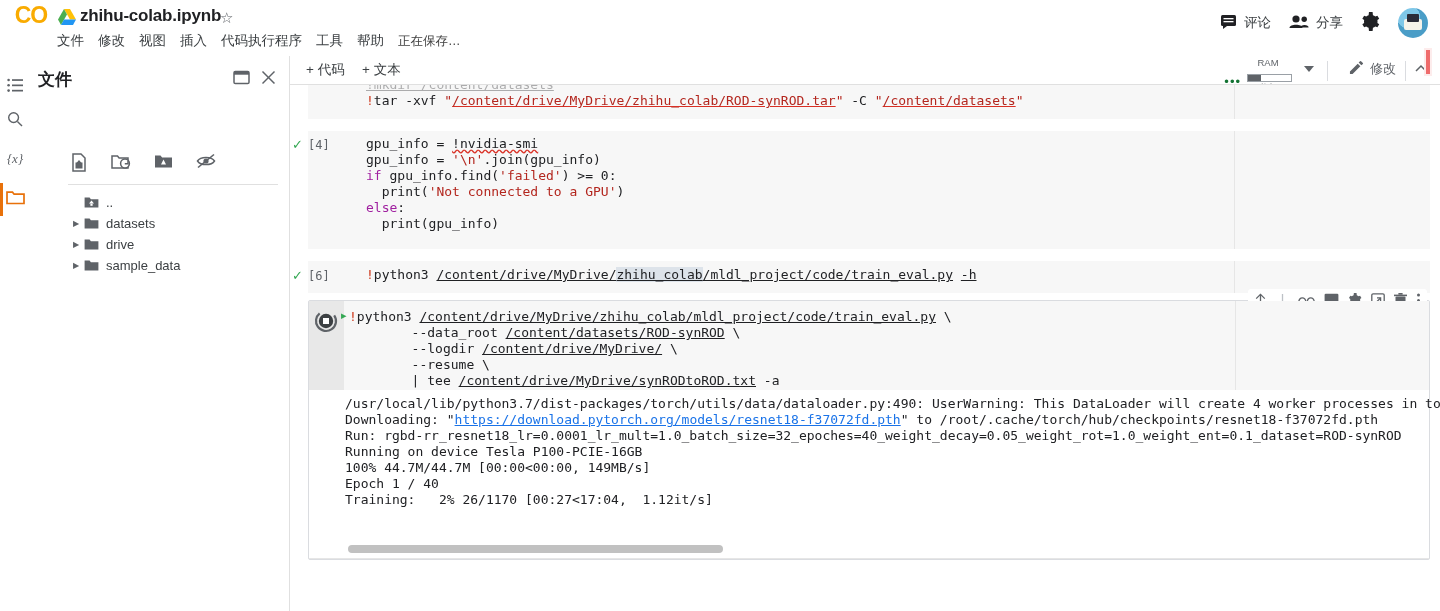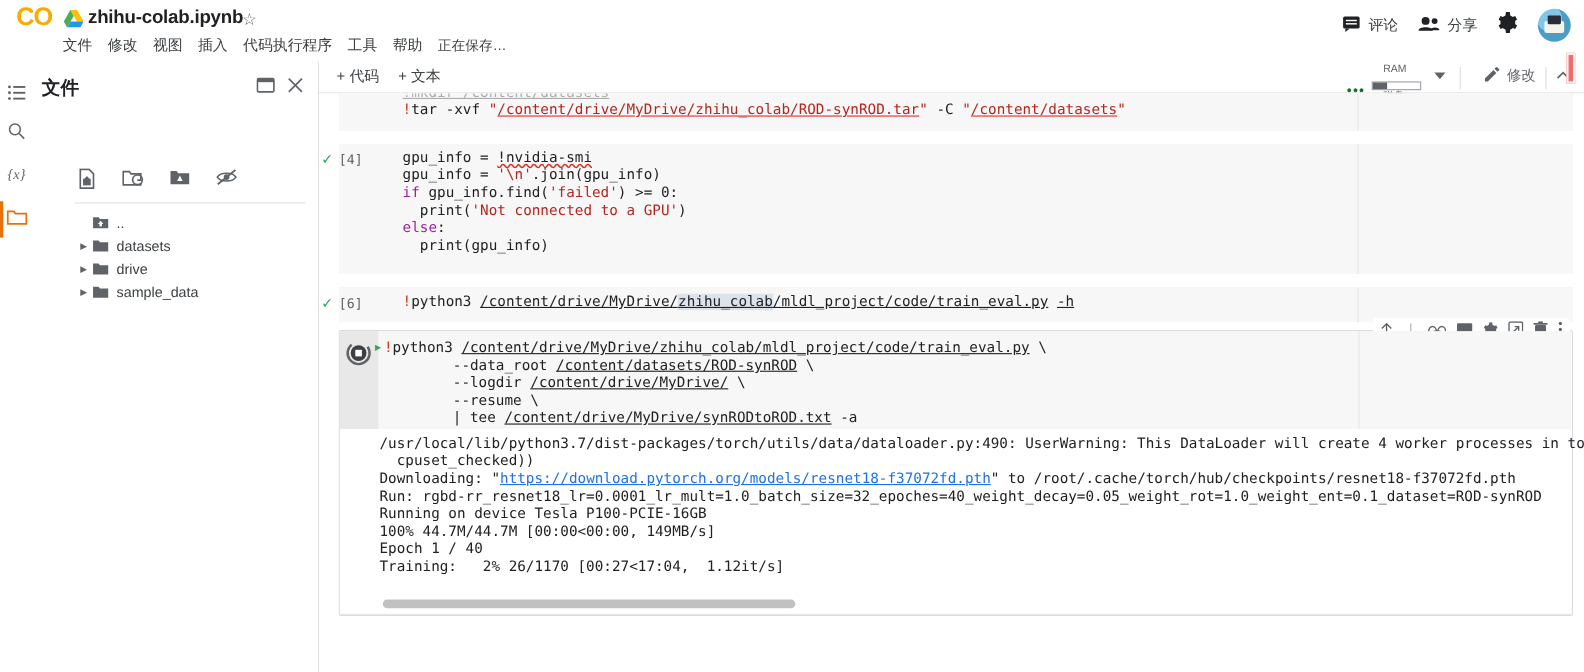--- a/index.html
+++ b/index.html
@@ -425,21 +425,20 @@
             <rect x="9" y="9" width="6" height="6" fill="#fff"></rect>
           </svg>
         </div>
         <div style="position:absolute;left:32px;top:8px;color:#34A853;font-size:11px;">▸</div>
         <div class="vrule" style="left:926px;top:0;height:89px;"></div>
         <div class="cellmono" id="active-lines" style="position:absolute;left:40px;top:8px;white-space:pre;"><div><span class="k-bang">!</span><span class="k-plain">python3 </span><span class="k-plain u-black">/content/drive/MyDrive/zhihu_colab/mldl_project/code/train_eval.py</span><span class="k-plain"> \</span></div><div><span class="k-plain">        --data_root </span><span class="k-plain u-black">/content/datasets/ROD-synROD</span><span class="k-plain"> \</span></div><div><span class="k-plain">        --logdir </span><span class="k-plain u-black">/content/drive/MyDrive/</span><span class="k-plain"> \</span></div><div><span class="k-plain">        --resume \</span></div><div><span class="k-plain">        | tee </span><span class="k-plain u-black">/content/drive/MyDrive/synRODtoROD.txt</span><span class="k-plain"> -a</span></div></div>
       </div>
 
       <div class="out-area cellmono" id="out-lines">
           <div class="out-line">/usr/local/lib/python3.7/dist-packages/torch/utils/data/dataloader.py:490: UserWarning: This DataLoader will create 4 worker processes in total. Our</div>
-          <div class="out-line">  cpuset_checked))</div>
           <div class="out-line">Downloading: "<span class="out-link">https://download.pytorch.org/models/resnet18-f37072fd.pth</span>" to /root/.cache/torch/hub/checkpoints/resnet18-f37072fd.pth</div>
           <div class="out-line">Run: rgbd-rr_resnet18_lr=0.0001_lr_mult=1.0_batch_size=32_epoches=40_weight_decay=0.05_weight_rot=1.0_weight_ent=0.1_dataset=ROD-synROD</div>
           <div class="out-line">Running on device Tesla P100-PCIE-16GB</div>
           <div class="out-line">100% 44.7M/44.7M [00:00&lt;00:00, 149MB/s]</div>
           <div class="out-line">Epoch 1 / 40</div>
           <div class="out-line">Training:   2% 26/1170 [00:27&lt;17:04,  1.12it/s]</div>
         </div>
 
       <div class="hscroll">
           <i></i>

